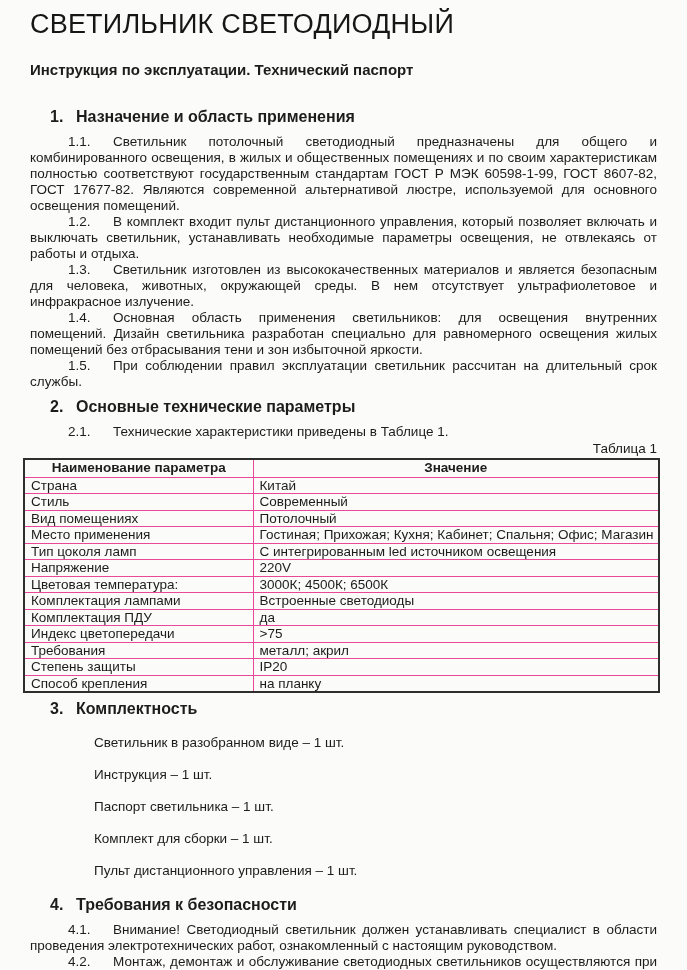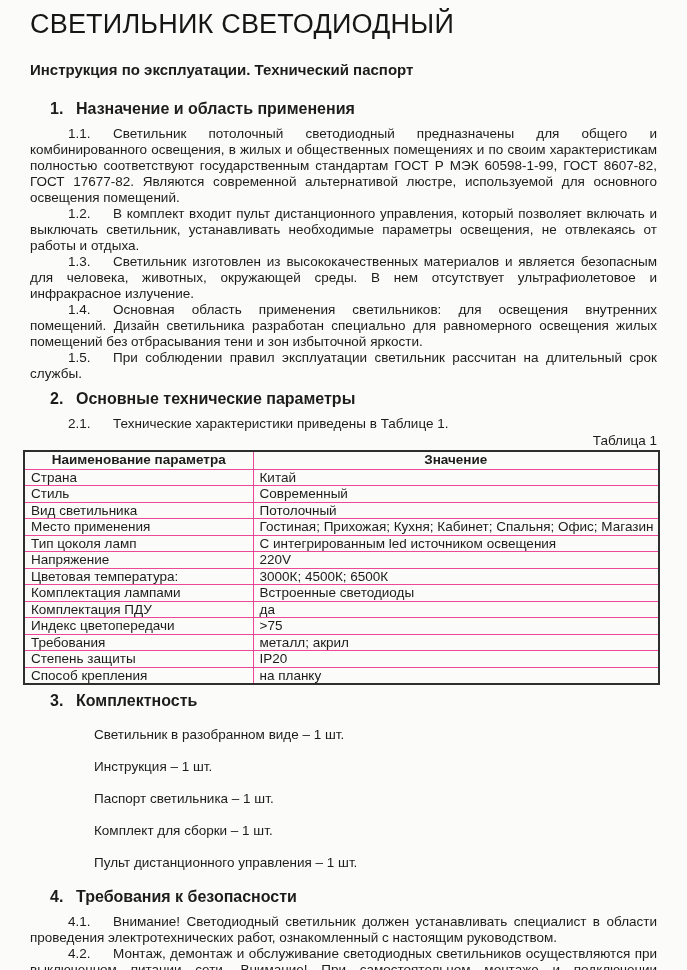--- a/index.html
+++ b/index.html
@@ -34,21 +34,21 @@
   .sec-heading {
     font-size: 16px;
     font-weight: 700;
     line-height: 20px;
     padding-left: 20px;
   }
   .sec-heading .sec-num {
     display: inline-block;
     width: 26px;
   }
-  #sec1-heading { margin-top: 20px; }
+  #sec1-heading { margin-top: 28px; }
   #sec2-heading { margin-top: 7px; }
   #sec3-heading { margin-top: 6px; }
   #sec4-heading { margin-top: 14px; }
   .para {
     margin: 0;
     font-size: 13.5px;
     line-height: 16px;
     text-align: justify;
     text-indent: 38px;
   }
@@ -130,21 +130,21 @@
     <tbody>
       <tr>
           <td>Страна</td>
           <td>Китай</td>
         </tr>
       <tr>
           <td>Стиль</td>
           <td>Современный</td>
         </tr>
       <tr>
-          <td>Вид светильника</td>
+          <td>Вид помещениях</td>
           <td>Потолочный</td>
         </tr>
       <tr>
           <td>Место применения</td>
           <td>Гостиная; Прихожая; Кухня; Кабинет; Спальня; Офис; Магазин</td>
         </tr>
       <tr>
           <td>Тип цоколя ламп</td>
           <td>С интегрированным led источником освещения</td>
         </tr>

